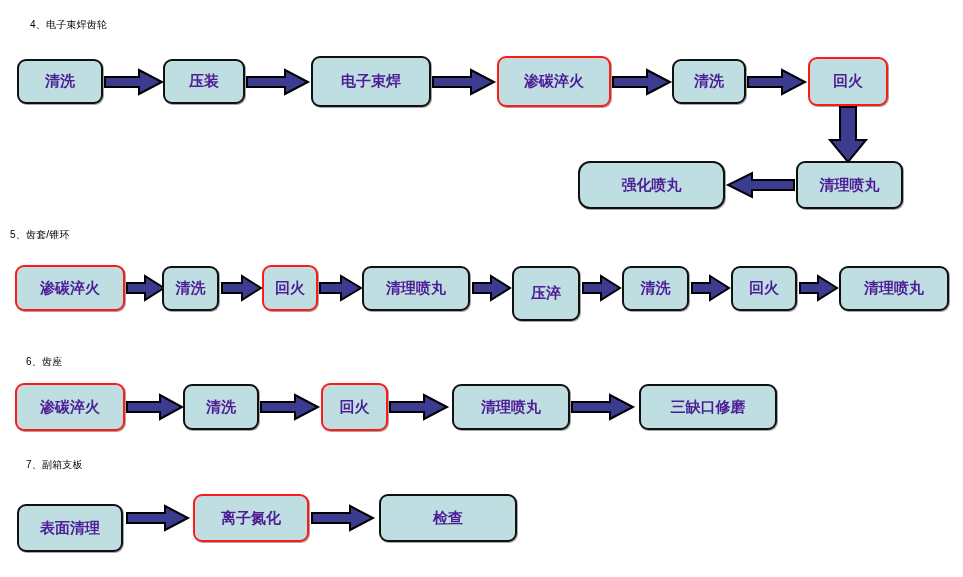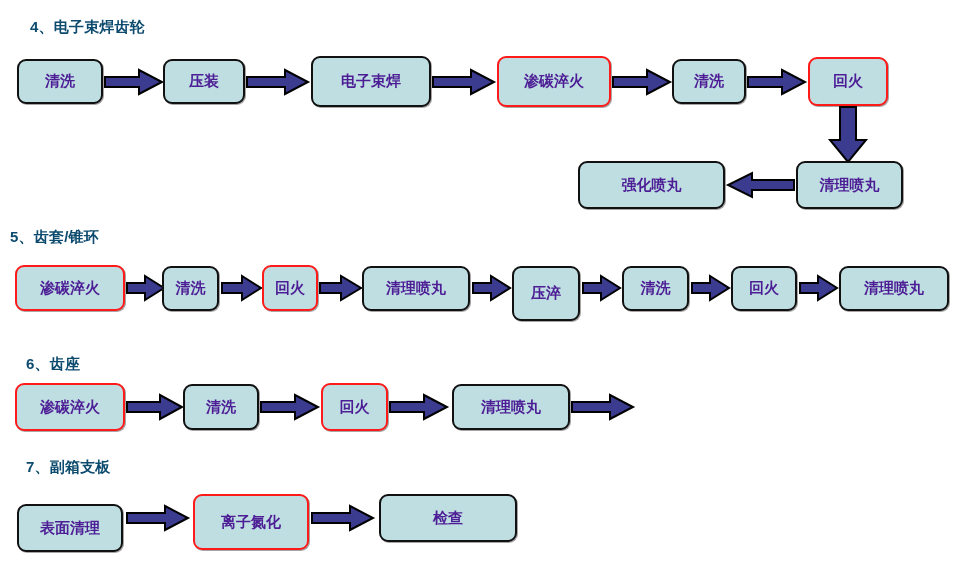--- a/index.html
+++ b/index.html
@@ -14,23 +14,23 @@
     font-family: "Liberation Sans", "DejaVu Sans", sans-serif;
     overflow: hidden;
   }
   #canvas {
     position: relative;
     width: 963px;
     height: 577px;
   }
   .section-title {
     position: absolute;
-    font-size: 15px;
-    font-weight: bold;
-    color: #0c4a6e;
+    font-size: 10px;
+    font-weight: normal;
+    color: #000000;
     white-space: nowrap;
     letter-spacing: 0.2px;
   }
   .node {
     position: absolute;
     box-sizing: border-box;
     background: #bfdee2;
     border: 2px solid #111111;
     border-radius: 9px;
     display: flex;
@@ -109,21 +109,21 @@
   </div>
 
   <div class="node" style="left:796px; top:161px; width:107px; height:48px;">清理喷丸</div>
 
   <div class="arrow" style="left:727px; top:173px;">
     <svg width="68" height="24" viewBox="0 0 68 24">
       <path d="M67,7 L25,7 L25,0 L1,12 L25,24 L25,17 L67,17 Z" fill="#3b3b8f" stroke="#000000" stroke-width="2"></path>
     </svg>
   </div>
 
-  <div class="node" style="left:578px; top:161px; width:147px; height:48px;">强化喷丸</div>
+  <div class="node" style="left:578px; top:161px; width:147px; height:48px;border-radius:12px;">强化喷丸</div>
 
   <div class="section-title" style="left:10px; top:228px;">5、齿套/锥环</div>
 
   <div class="node red" style="left:15px; top:265px; width:110px; height:46px;">渗碳淬火</div>
 
   <div class="arrow" style="left:127px; top:276px;">
     <svg width="38" height="24" viewBox="0 0 38 24">
       <path d="M0,7 L18,7 L18,0 L37,12 L18,24 L18,17 L0,17 Z" fill="#3b3b8f" stroke="#000000" stroke-width="2"></path>
     </svg>
   </div>
@@ -205,32 +205,33 @@
   </div>
 
   <div class="node" style="left:452px; top:384px; width:118px; height:46px;">清理喷丸</div>
 
   <div class="arrow" style="left:572px; top:395px;">
     <svg width="62" height="24" viewBox="0 0 62 24">
       <path d="M0,7 L38,7 L38,0 L61,12 L38,24 L38,17 L0,17 Z" fill="#3b3b8f" stroke="#000000" stroke-width="2"></path>
     </svg>
   </div>
 
+  <div class="node" style="left:639px; top:384px; width:138px; height:46px;">三缺口修磨</div>
 
   <div class="section-title" style="left:26px; top:458px;">7、副箱支板</div>
 
   <div class="node" style="left:17px; top:504px; width:106px; height:48px;">表面清理</div>
 
   <div class="arrow" style="left:127px; top:506px;">
     <svg width="62" height="24" viewBox="0 0 62 24">
       <path d="M0,7 L38,7 L38,0 L61,12 L38,24 L38,17 L0,17 Z" fill="#3b3b8f" stroke="#000000" stroke-width="2"></path>
     </svg>
   </div>
 
-  <div class="node red" style="left:193px; top:494px; width:116px; height:56px;">离子氮化</div>
+  <div class="node red" style="left:193px; top:494px; width:116px; height:48px;">离子氮化</div>
 
   <div class="arrow" style="left:312px; top:506px;">
     <svg width="62" height="24" viewBox="0 0 62 24">
       <path d="M0,7 L38,7 L38,0 L61,12 L38,24 L38,17 L0,17 Z" fill="#3b3b8f" stroke="#000000" stroke-width="2"></path>
     </svg>
   </div>
 
   <div class="node" style="left:379px; top:494px; width:138px; height:48px;">检查</div>
 
 </div>

